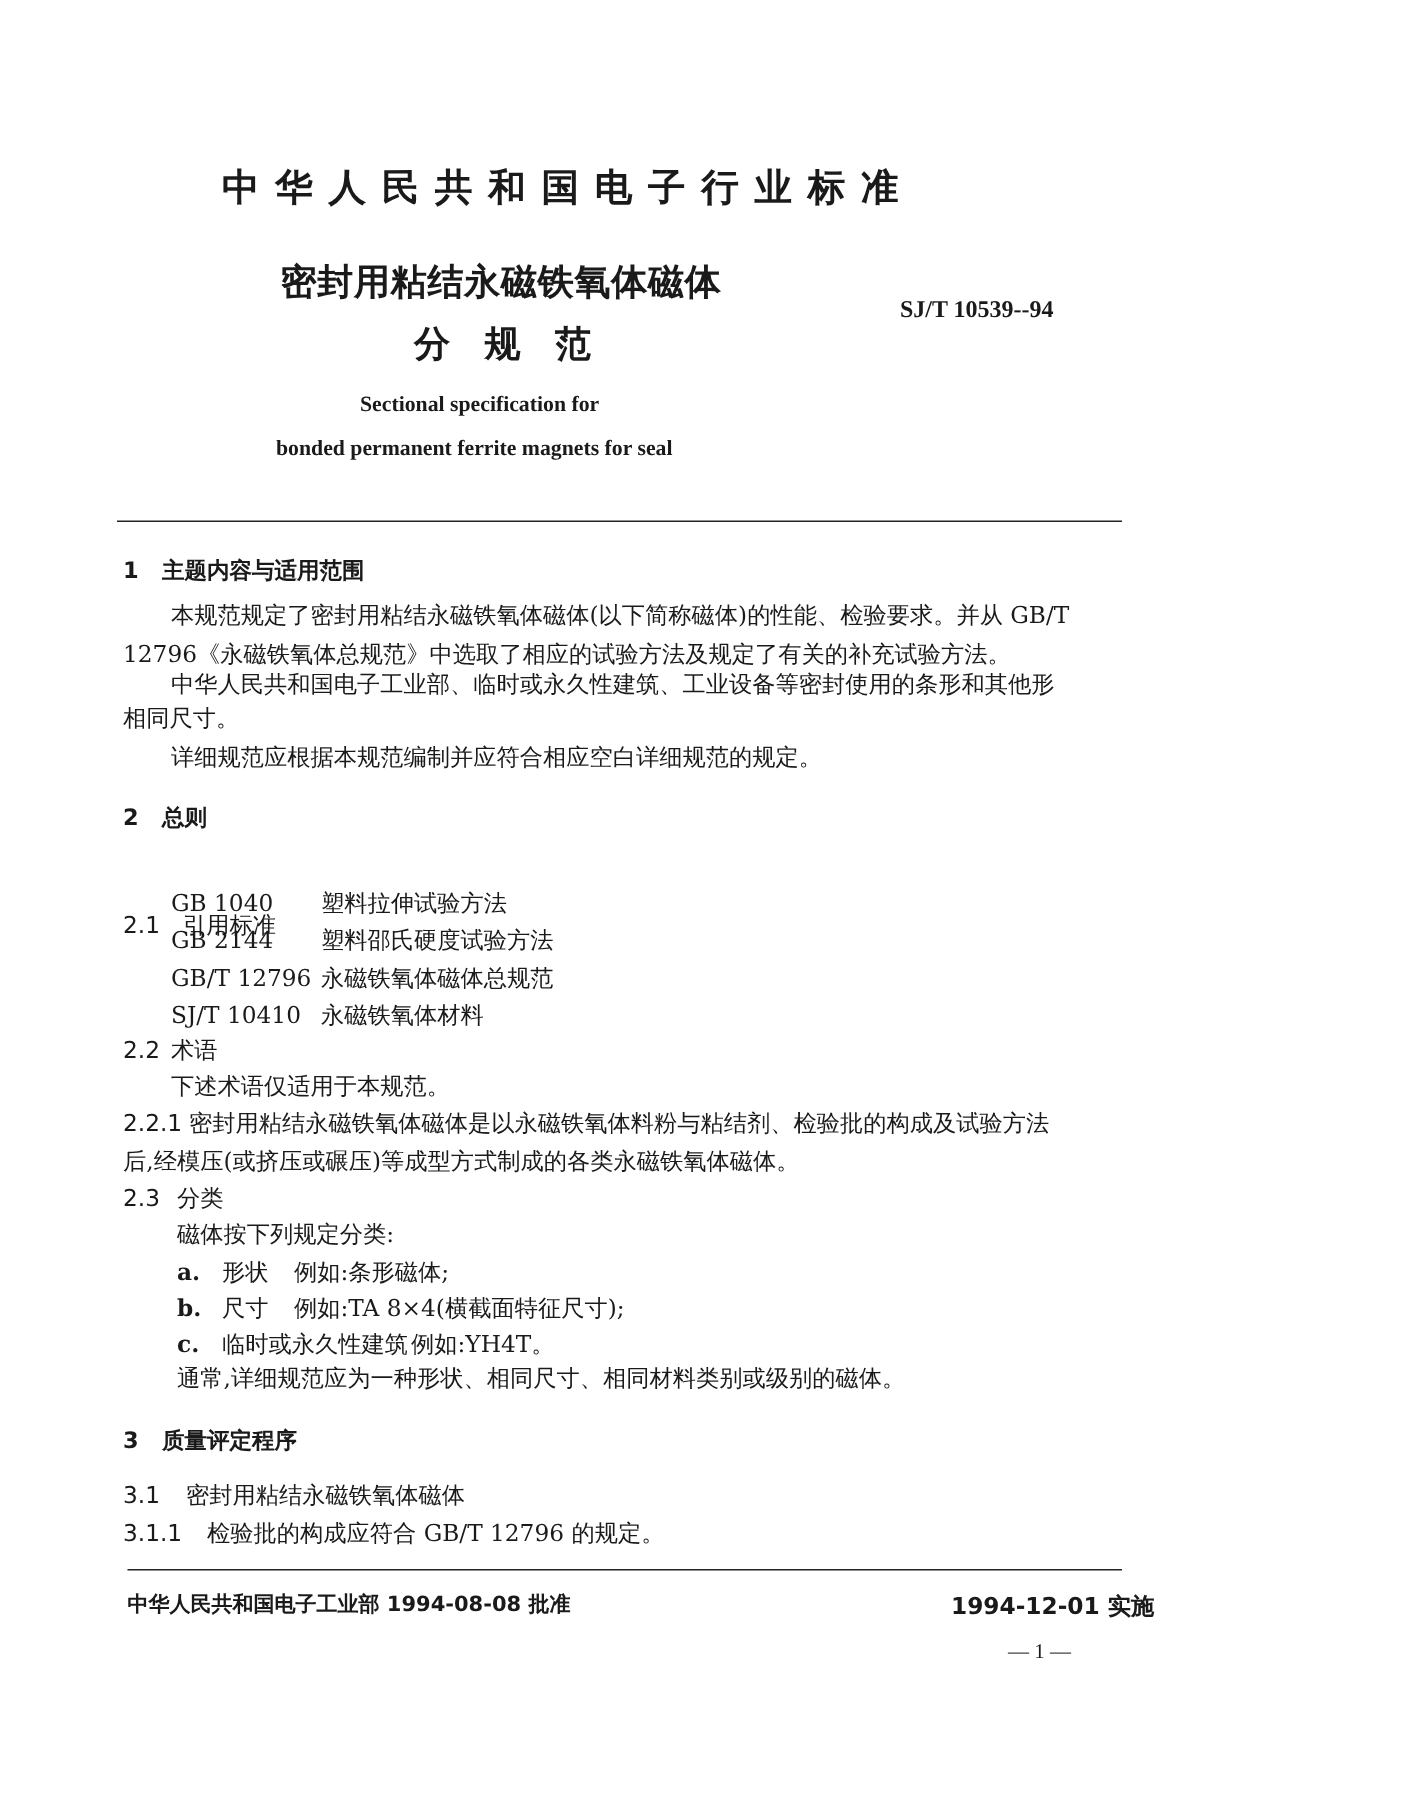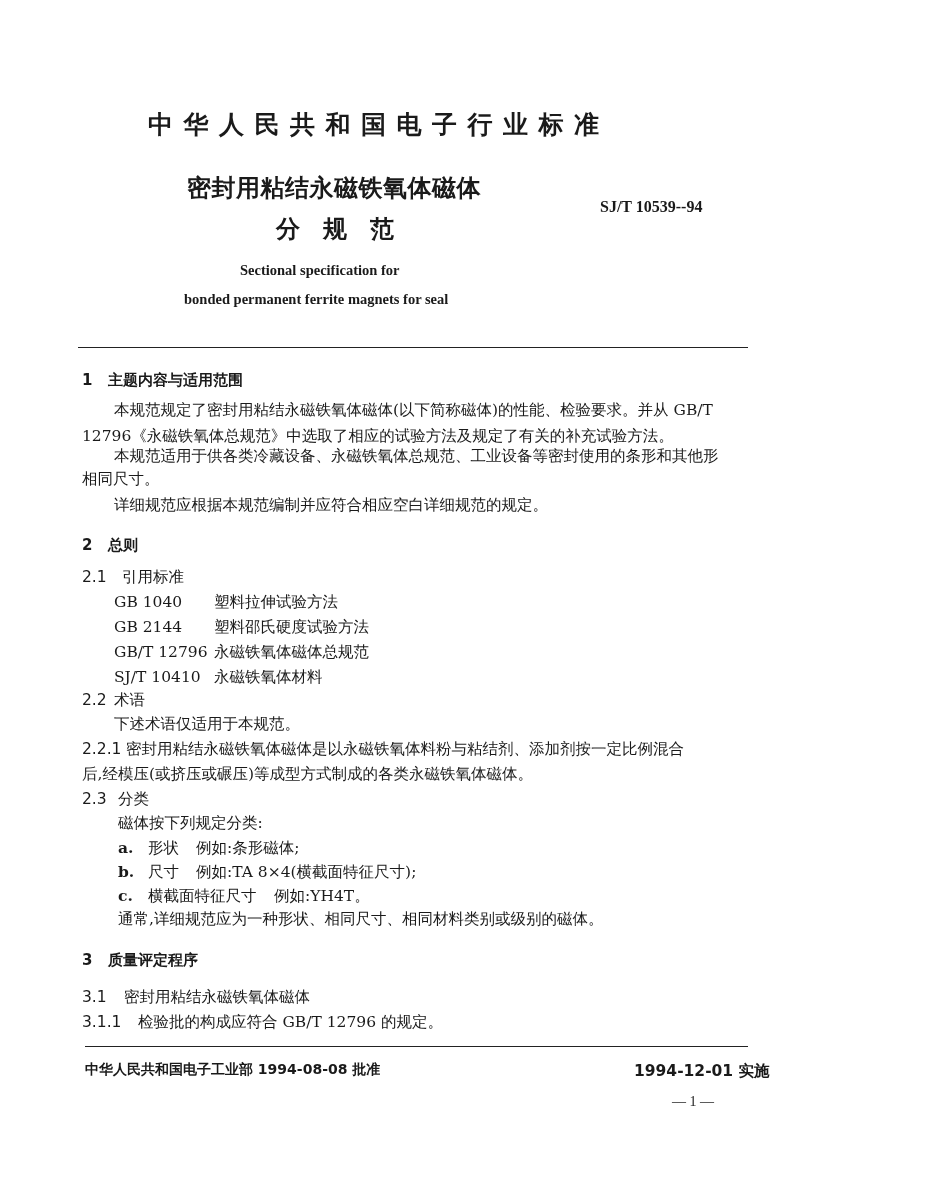--- a/index.html
+++ b/index.html
@@ -44,67 +44,67 @@
 <div class="abs title-en-1 serif">Sectional specification for</div>
 <div class="abs title-en-2 serif">bonded permanent ferrite magnets for seal</div>
 
 <div class="rule rule-top"></div>
 
 <div class="abs h1 sans" style="left:82px; top:371px;">
   <span class="num" style="width:26px;">1</span><span>主题内容与适用范围</span>
 </div>
 <div class="abs body-text" style="left:114px; top:403px;">本规范规定了密封用粘结永磁铁氧体磁体(以下简称磁体)的性能、检验要求。并从 GB/T</div>
 <div class="abs body-text" style="left:82px; top:429px;">12796《永磁铁氧体总规范》中选取了相应的试验方法及规定了有关的补充试验方法。</div>
-<div class="abs body-text" style="left:114px; top:449px;">本规范适用于供各类冷藏设备、永磁铁氧体总规范、工业设备等密封使用的条形和其他形</div>
+<div class="abs body-text" style="left:114px; top:449px;">中华人民共和国电子工业部、临时或永久性建筑、工业设备等密封使用的条形和其他形</div>
 <div class="abs body-text" style="left:82px; top:472px;">相同尺寸。</div>
 <div class="abs body-text" style="left:114px; top:498px;">详细规范应根据本规范编制并应符合相应空白详细规范的规定。</div>
 
 <div class="abs h1 sans" style="left:82px; top:536px;">
   <span class="num" style="width:26px;">2</span><span>总则</span>
 </div>
 
 <div class="abs body-text sans" style="left:82px; top:570px;">
-  <span class="num" style="width:40px;">2.1</span><span>引用标准</span>
+  <span class="num" style="width:40px;margin-top:40px;">2.1</span><span>引用标准</span>
 </div>
 <div class="abs body-text" style="left:114px; top:595px;">
   <span class="ref-code">GB 1040</span><span>塑料拉伸试验方法</span>
 </div>
 <div class="abs body-text" style="left:114px; top:620px;">
   <span class="ref-code">GB 2144</span><span>塑料邵氏硬度试验方法</span>
 </div>
 <div class="abs body-text" style="left:114px; top:645px;">
   <span class="ref-code">GB/T 12796</span><span>永磁铁氧体磁体总规范</span>
 </div>
 <div class="abs body-text" style="left:114px; top:670px;">
   <span class="ref-code">SJ/T 10410</span><span>永磁铁氧体材料</span>
 </div>
 
 <div class="abs body-text sans" style="left:82px; top:693px;">
   <span class="num" style="width:32px;">2.2</span><span>术语</span>
 </div>
 <div class="abs body-text" style="left:114px; top:717px;">下述术语仅适用于本规范。</div>
 
 <div class="abs body-text" style="left:82px; top:742px;">
-  <span class="num sans" style="width:44px;">2.2.1</span><span>密封用粘结永磁铁氧体磁体是以永磁铁氧体料粉与粘结剂、添加剂按一定比例混合</span>
+  <span class="num sans" style="width:44px;">2.2.1</span><span>密封用粘结永磁铁氧体磁体是以永磁铁氧体料粉与粘结剂、检验批的构成及试验方法</span>
 </div>
 <div class="abs body-text" style="left:82px; top:767px;">后,经模压(或挤压或碾压)等成型方式制成的各类永磁铁氧体磁体。</div>
 
 <div class="abs body-text sans" style="left:82px; top:792px;">
   <span class="num" style="width:36px;">2.3</span><span>分类</span>
 </div>
 <div class="abs body-text" style="left:118px; top:816px;">磁体按下列规定分类:</div>
 
 <div class="abs body-text" style="left:118px; top:840px;">
   <span class="num bold" style="width:30px;">a.</span><span class="num" style="width:38px;">形状</span><span style="margin-left:10px;">例如:条形磁体;</span>
 </div>
 <div class="abs body-text" style="left:118px; top:864px;">
   <span class="num bold" style="width:30px;">b.</span><span class="num" style="width:38px;">尺寸</span><span style="margin-left:10px;">例如:TA 8×4(横截面特征尺寸);</span>
 </div>
 <div class="abs body-text" style="left:118px; top:888px;">
-  <span class="num bold" style="width:30px;">c.</span><span class="num" style="width:112px;">横截面特征尺寸</span><span style="margin-left:14px;">例如:YH4T。</span>
+  <span class="num bold" style="width:30px;">c.</span><span class="num" style="width:112px;">临时或永久性建筑</span><span style="margin-left:14px;">例如:YH4T。</span>
 </div>
 <div class="abs body-text" style="left:118px; top:912px;">通常,详细规范应为一种形状、相同尺寸、相同材料类别或级别的磁体。</div>
 
 <div class="abs h1 sans" style="left:82px; top:951px;">
   <span class="num" style="width:26px;">3</span><span>质量评定程序</span>
 </div>
 <div class="abs body-text" style="left:82px; top:990px;">
   <span class="num sans" style="width:42px;">3.1</span><span>密封用粘结永磁铁氧体磁体</span>
 </div>
 <div class="abs body-text" style="left:82px; top:1015px;">

